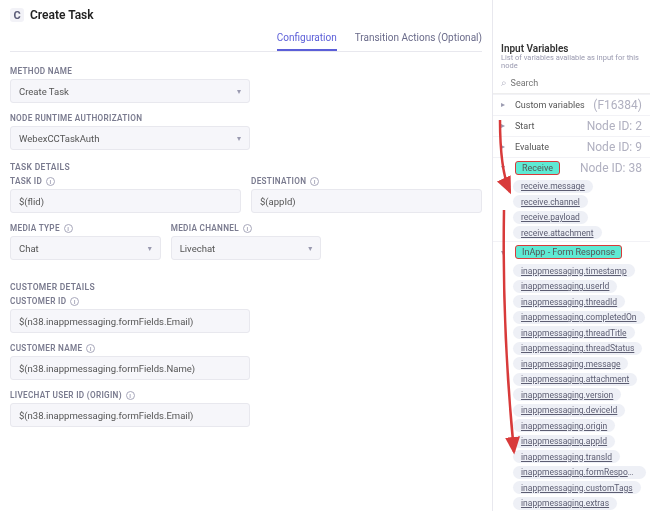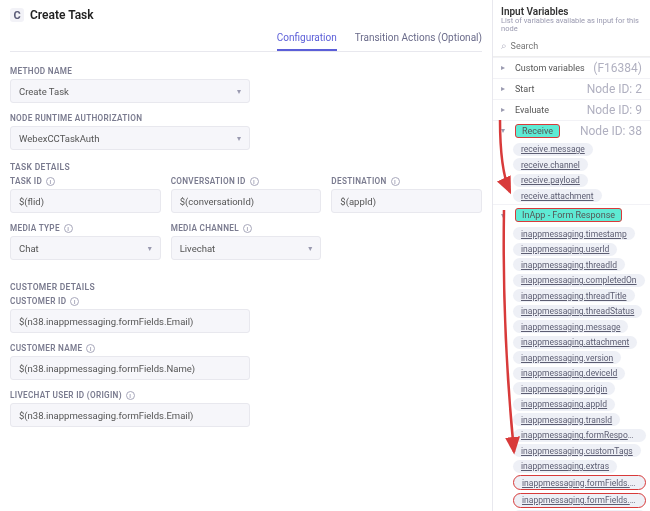--- a/index.html
+++ b/index.html
@@ -13,21 +13,21 @@
   .tab.active { color: #5b5ed8; border-bottom-color: #5b5ed8; }
   .section-label { font-size: 8.5px; font-weight: 600; letter-spacing: .3px; color: #7a7b8f; text-transform: uppercase; margin: 12px 0 4px 0; }
   .field-label { font-size: 8.2px; font-weight: 600; letter-spacing: .3px; color: #7a7b8f; text-transform: uppercase; margin-bottom: 3px; display: flex; align-items: center; gap: 4px; }
   .info-icon { display: inline-flex; width: 9px; height: 9px; border-radius: 50%; border: 1px solid #a8a8bb; color: #a8a8bb; font-size: 6px; align-items: center; justify-content: center; font-weight: bold; }
   .select, .input { width: 100%; height: 24px; background: #f6f6fa; border: 1px solid #e8e8ee; border-radius: 3px; padding: 0 8px; font-size: 9.5px; color: #555; display: flex; align-items: center; justify-content: space-between; }
   .select .caret { color: #9a9ab0; font-size: 8px; }
   .row3 { display: flex; gap: 10px; }
   .row3 > * { flex: 1; min-width: 0; }
   .form-group { margin-bottom: 10px; }
   .right-pane { width: 158px; border-left: 1px solid #e8e8ee; display: flex; flex-direction: column; overflow: hidden; }
-  .right-header { padding: 6px 8px 2px 8px; }
+  .right-header { padding: 6px 8px 2px 8px; margin-top: 37px; }
   .right-title { font-size: 10px; font-weight: 600; color: #333; }
   .right-sub { font-size: 7.5px; color: #9a9ab0; line-height: 1.1; }
   .search-row { padding: 4px 8px; border-bottom: 1px solid #eee; display: flex; align-items: center; gap: 4px; }
   .search-row input { border: none; background: transparent; font-size: 9px; color: #666; flex: 1; outline: none; }
   .search-row .mag { color: #b0b0c0; font-size: 10px; }
   .var-section { padding: 3px 8px; font-size: 9px; color: #555; display: flex; align-items: center; gap: 6px; border-top: 1px solid #f2f2f6; }
   .var-section .arrow { color: #9a9ab0; width: 8px; font-size: 8px; }
   .var-section .meta { margin-left: auto; font-size: 12px; color: #b0b0c0; white-space: nowrap; }
   .var-section.highlight { }
   .var-section.highlight .sec-name { border: 1.5px solid #d83a3a; border-radius: 3px; padding: 1px 6px; background: #5eead4; }
@@ -70,29 +70,20 @@
   <div class="section-label">TASK DETAILS</div>
 
   <div class="row3">
     <div class="form-group">
       <div class="field-label">
           <span>TASK ID</span>
           <span class="info-icon">i</span>
         </div>
       <div class="input">
           <span>$(flid)</span>
-        </div>
-    </div>
-    <div class="form-group">
-      <div class="field-label">
-          <span>CONVERSATION ID</span>
-          <span class="info-icon">i</span>
-        </div>
-      <div class="input">
-          <span>$(conversationId)</span>
         </div>
     </div>
     <div class="form-group">
       <div class="field-label">
           <span>DESTINATION</span>
           <span class="info-icon">i</span>
         </div>
       <div class="input">
           <span>$(appId)</span>
         </div>

